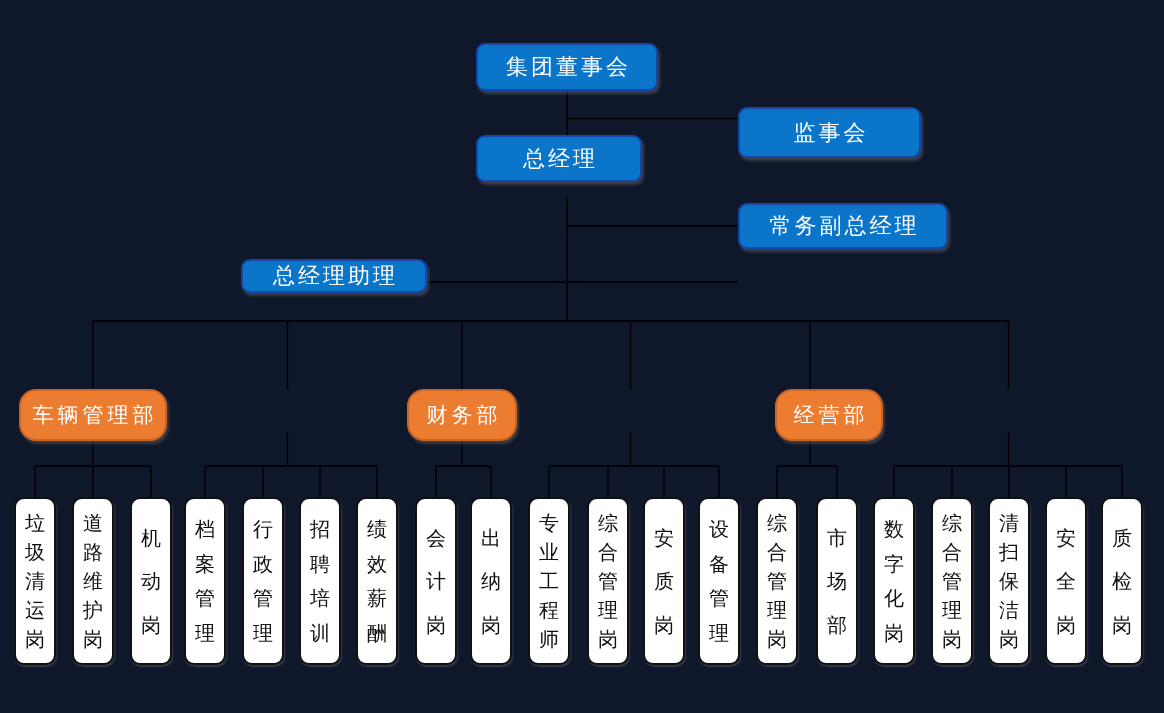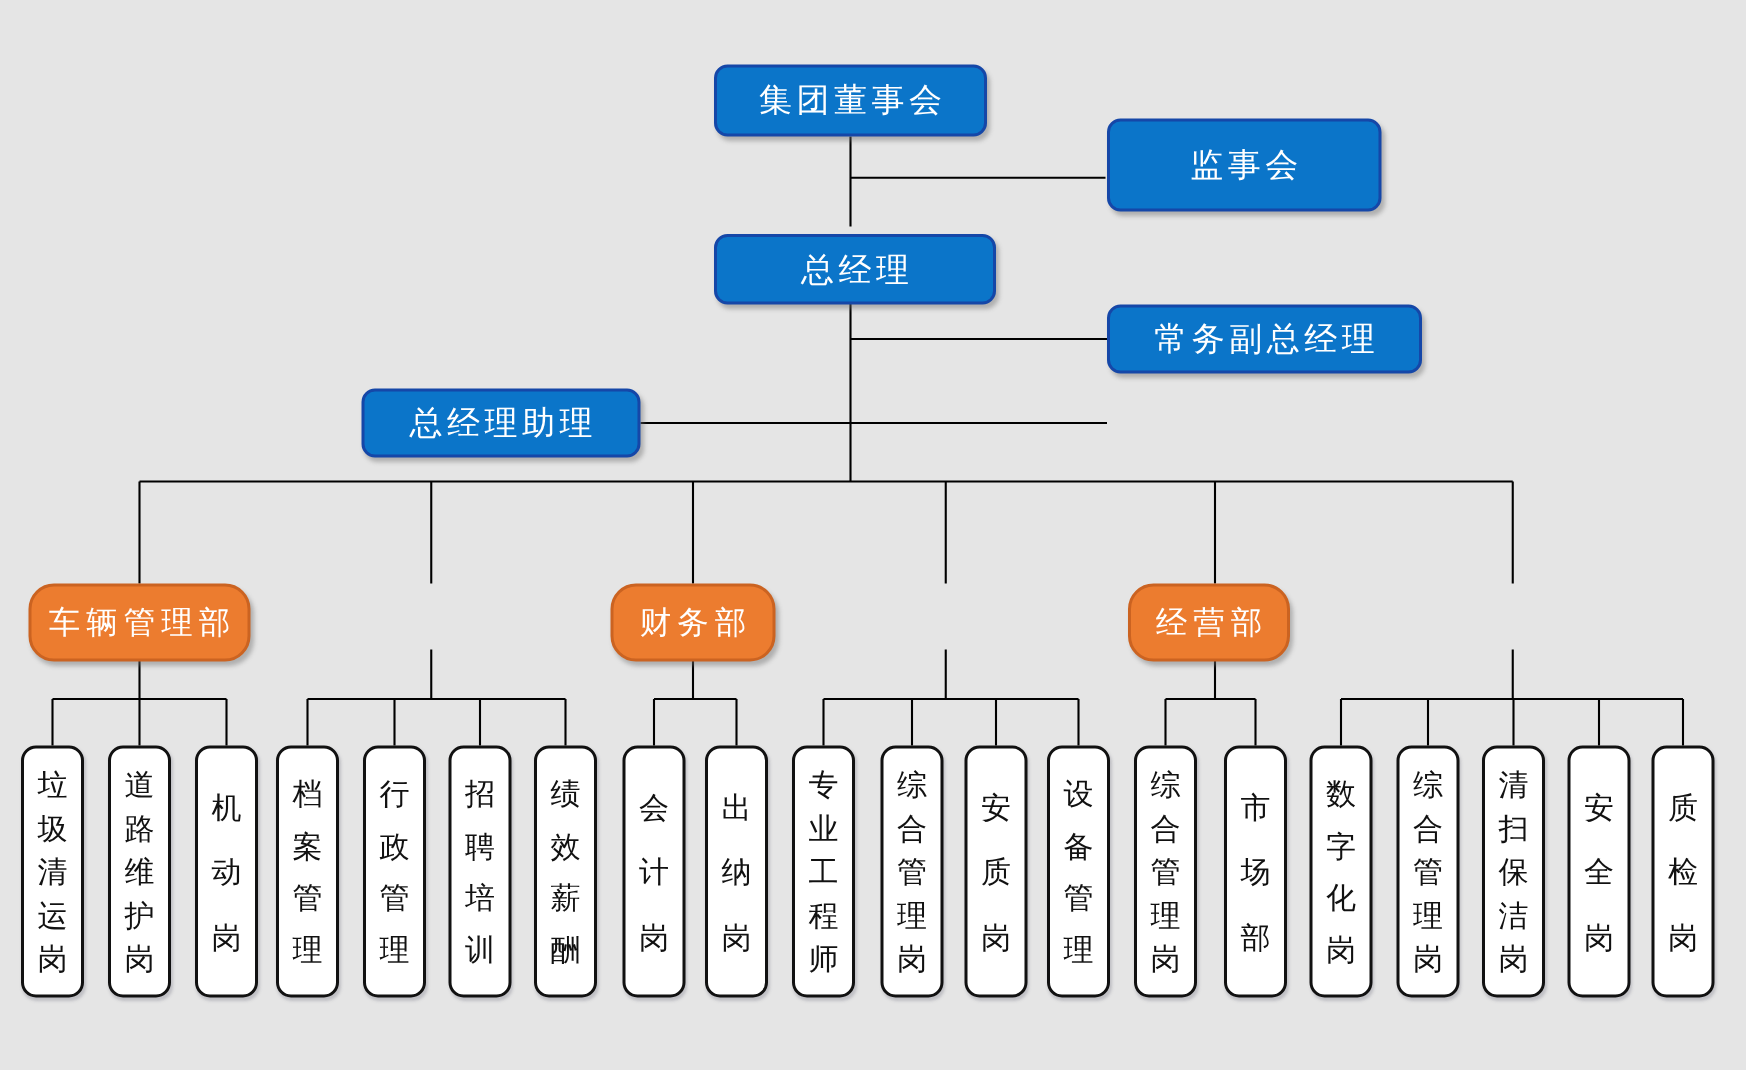--- a/index.html
+++ b/index.html
@@ -1,18 +1,18 @@
 <!DOCTYPE html>
 <html><head>
 <meta charset="utf-8">
 <title>Org Chart</title>
 <style>
   html,body{margin:0;padding:0;background:#ffffff;}
   .canvas{
-    position:relative;width:1164px;height:713px;background:#e5e5e5;overflow:hidden;
+    position:relative;width:1164px;height:713px;background:#0f172a;overflow:hidden;
     font-family:"DejaVu Sans",sans-serif;
   }
   .lines{position:absolute;left:0;top:0;}
   .box{
     position:absolute;box-sizing:border-box;
     display:flex;align-items:center;justify-content:center;
     text-align:center;
   }
   .exec{
     background:#0B75C9;border:2px solid #1547A8;border-radius:9px;
@@ -51,28 +51,28 @@
       M93 433 V466 M35 466 H151 M35 466 V497 M93 466 V497 M151 466 V497
       M287.5 433 V466 M205 466 H377 M205 466 V497 M263 466 V497 M320 466 V497 M377 466 V497
       M462 433 V466 M436 466 H491 M436 466 V497 M491 466 V497
       M630.5 433 V466 M549 466 H719 M549 466 V497 M608 466 V497 M664 466 V497 M719 466 V497
       M810 433 V466 M777 466 H837 M777 466 V497 M837 466 V497
       M1008.5 433 V466 M894 466 H1122 M894 466 V497 M952 466 V497 M1009 466 V497 M1066 466 V497 M1122 466 V497
     "></path>
   </svg>
 
   <div class="box exec" style="left:476px;top:43px;width:182px;height:48px">集团董事会</div>
-  <div class="box exec" style="left:738px;top:79px;width:183px;height:62px">监事会</div>
-  <div class="box exec" style="left:476px;top:156px;width:188px;height:47px">总经理</div>
+  <div class="box exec" style="left:738px;top:107px;width:183px;height:51px">监事会</div>
+  <div class="box exec" style="left:476px;top:135px;width:166px;height:47px">总经理</div>
   <div class="box exec" style="left:738px;top:203px;width:210px;height:46px">常务副总经理</div>
-  <div class="box exec" style="left:241px;top:259px;width:186px;height:46px">总经理助理</div>
+  <div class="box exec" style="left:241px;top:259px;width:186px;height:34px">总经理助理</div>
 
   <div class="box dept" style="left:19px;width:148px">车辆管理部</div>
   <div class="box dept" style="left:407px;width:110px">财务部</div>
-  <div class="box dept" style="left:752px;width:108px">经营部</div>
+  <div class="box dept" style="left:775px;width:108px">经营部</div>
 
   <div class="box post" style="left:14px">
       <span>垃</span>
       <span>圾</span>
       <span>清</span>
       <span>运</span>
       <span>岗</span>
     </div>
   <div class="box post" style="left:72px">
       <span>道</span>

